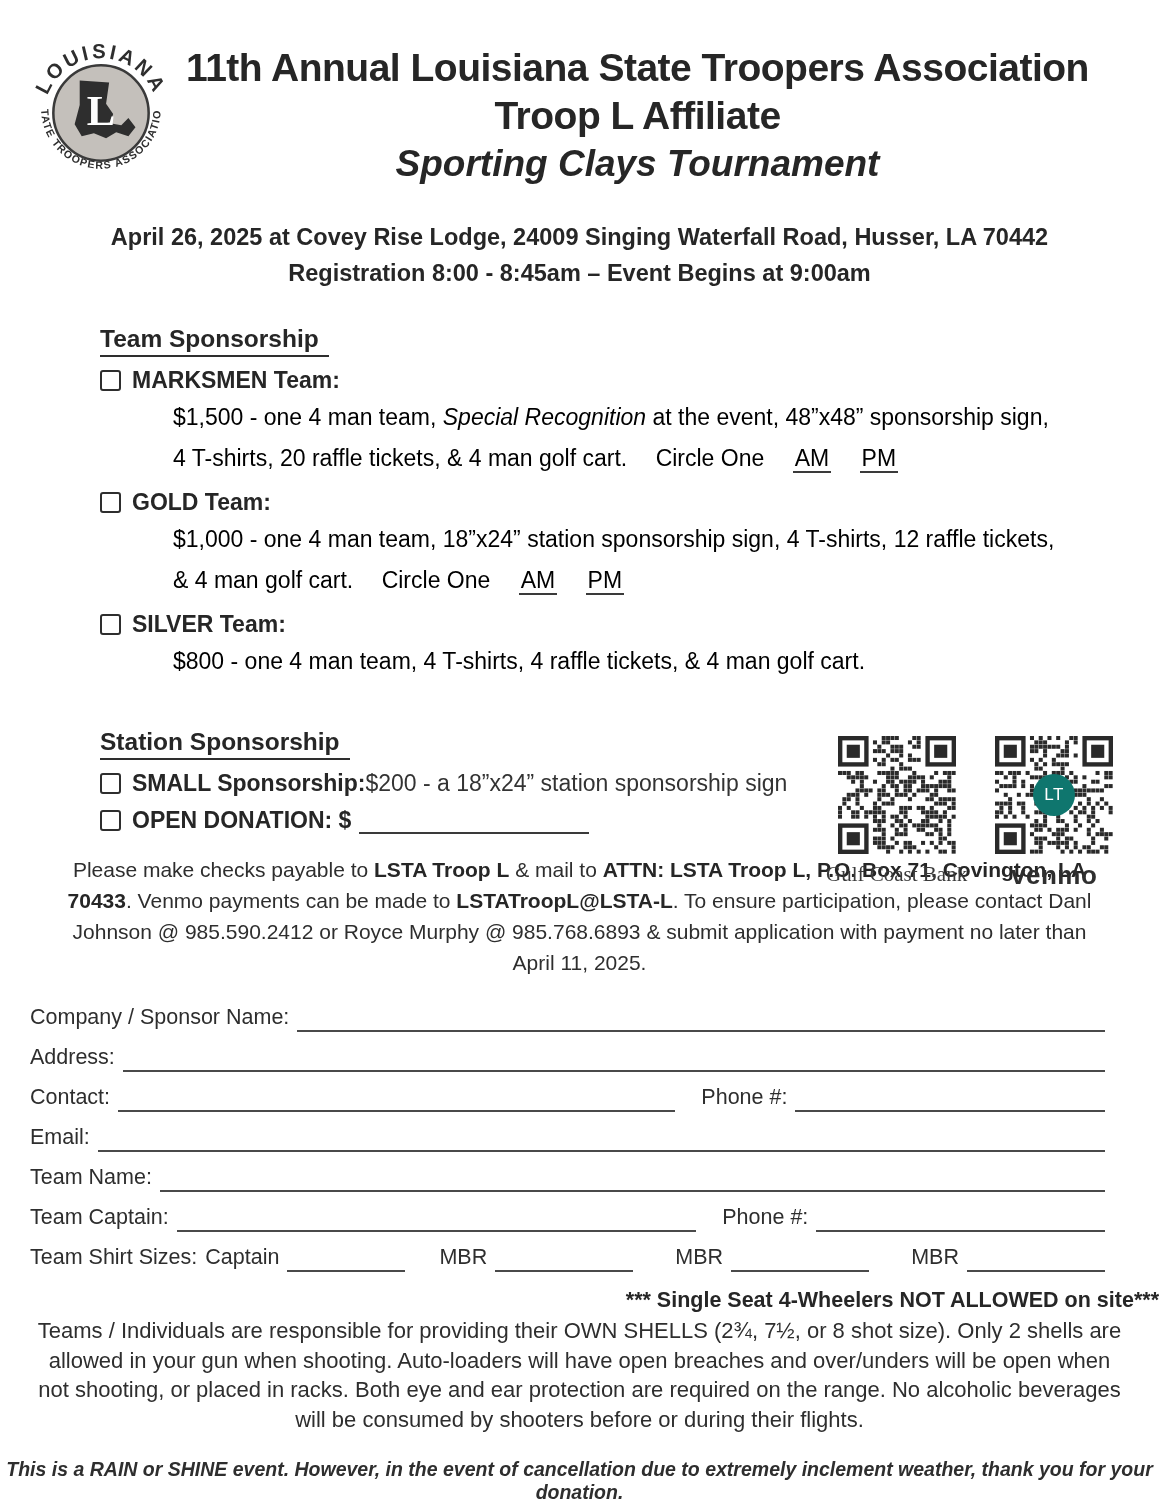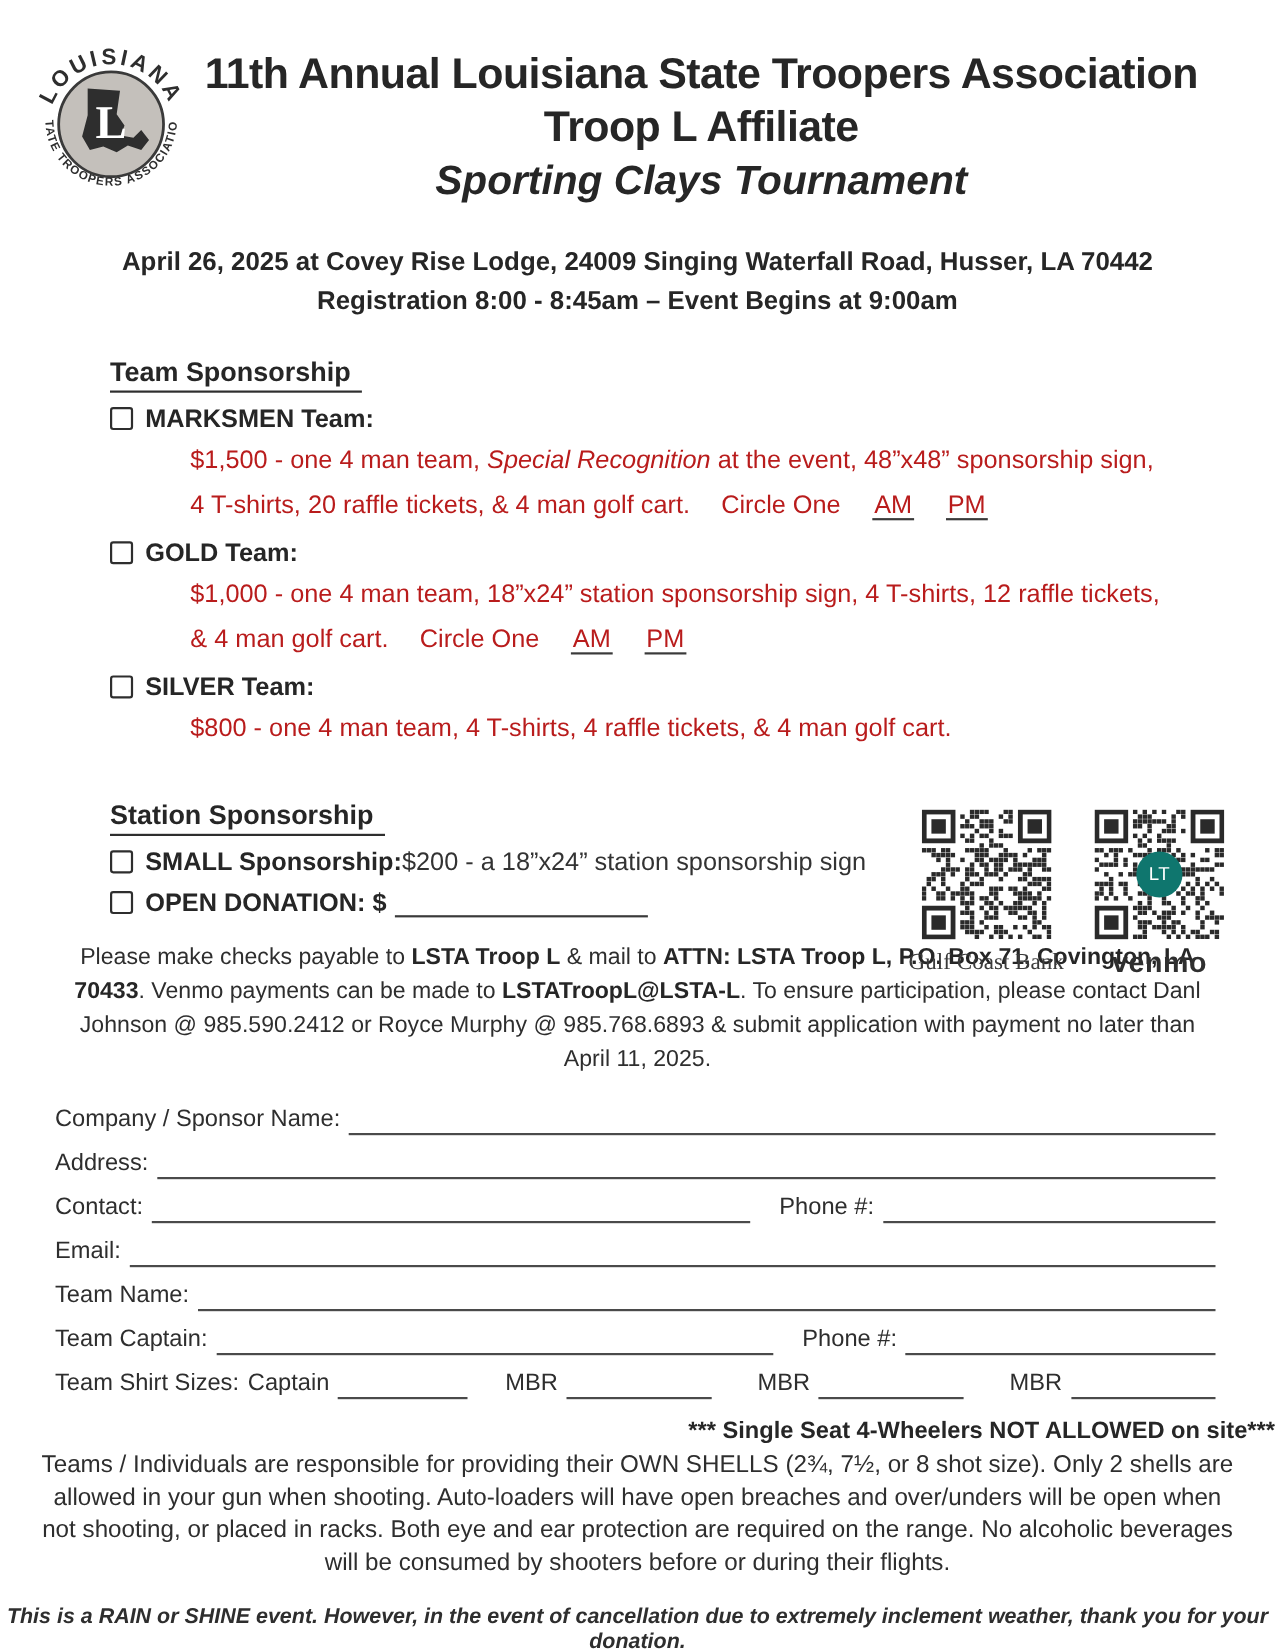--- a/index.html
+++ b/index.html
@@ -21,21 +21,21 @@
     display:inline-block;font-weight:700;font-size:24.5px;color:#262626;
     border-bottom:2.5px solid #2e2e2e;padding-bottom:2px;padding-right:10px;
   }
   .chk-row{display:flex;align-items:center;margin-top:10px;font-size:23px;}
   .chk-box{
     width:17px;height:17px;border:2.6px solid #2e2e2e;border-radius:3px;
     margin-right:11px;flex:0 0 auto;background:#fff;
   }
   .chk-label{font-weight:700;color:#262626;}
   .chk-desc{font-weight:400;color:#333;}
-  .item-desc{margin-left:73px;font-size:23px;line-height:41px;color:#b91c1c;margin-top:3px;}
+  .item-desc{margin-left:73px;font-size:23px;line-height:41px;color:#000000;margin-top:3px;}
   .circle-one{margin-left:22px;}
   .ampm{
     display:inline-block;margin-left:22px;padding:0 2px;
     border-bottom:2.5px solid #3a3a3a;line-height:26px;cursor:pointer;
   }
   .open-line{display:inline-block;width:230px;border-bottom:2px solid #3a3a3a;height:24px;vertical-align:baseline;margin-left:8px;}
   
   .qr-block{position:absolute;left:826px;top:736px;display:flex;gap:28px;}
   .qr-item{display:flex;flex-direction:column;align-items:center;}
   .qr-wrap{position:relative;width:118px;height:118px;}
@@ -45,21 +45,21 @@
     width:42px;height:42px;border-radius:50%;background:#0f766e;
     display:flex;align-items:center;justify-content:center;
     color:#fff;font-size:17px;font-weight:400;letter-spacing:0.5px;
   }
   .qr-label-serif{margin-top:8px;font-family:"Liberation Serif", serif;font-size:21px;color:#3a3a3a;}
   .qr-label-venmo{margin-top:6px;font-weight:700;font-size:26px;letter-spacing:0.5px;color:#2f2f2f;}
   
   .payment-note{margin:20px auto 0;width:1060px;text-align:center;font-size:21px;line-height:31px;color:#2e2e2e;}
   .payment-note b{color:#262626;}
   
-  .form-block{margin:14px 54px 0 50px;}
+  .form-block{margin:14px 54px 0 30px;}
   .form-row{display:flex;align-items:flex-end;height:40px;font-size:21.5px;color:#2e2e2e;}
   .form-label{white-space:nowrap;padding-bottom:2px;}
   .fill-line{flex:1;border-bottom:2px solid #4a4a4a;height:28px;margin-left:8px;}
   .fill-line.ratio-wide{flex:1.8;}
   .mid-label{white-space:nowrap;margin-left:26px;padding-bottom:2px;}
   .shirt-line1{flex:0 0 118px;border-bottom:2px solid #4a4a4a;height:28px;margin-left:8px;}
   .shirt-line{flex:1;border-bottom:2px solid #4a4a4a;height:28px;margin-left:8px;margin-right:42px;}
   .shirt-line.last{margin-right:0;}
   
   .wheelers-note{margin-top:16px;text-align:right;font-weight:700;font-size:21.5px;color:#262626;}

